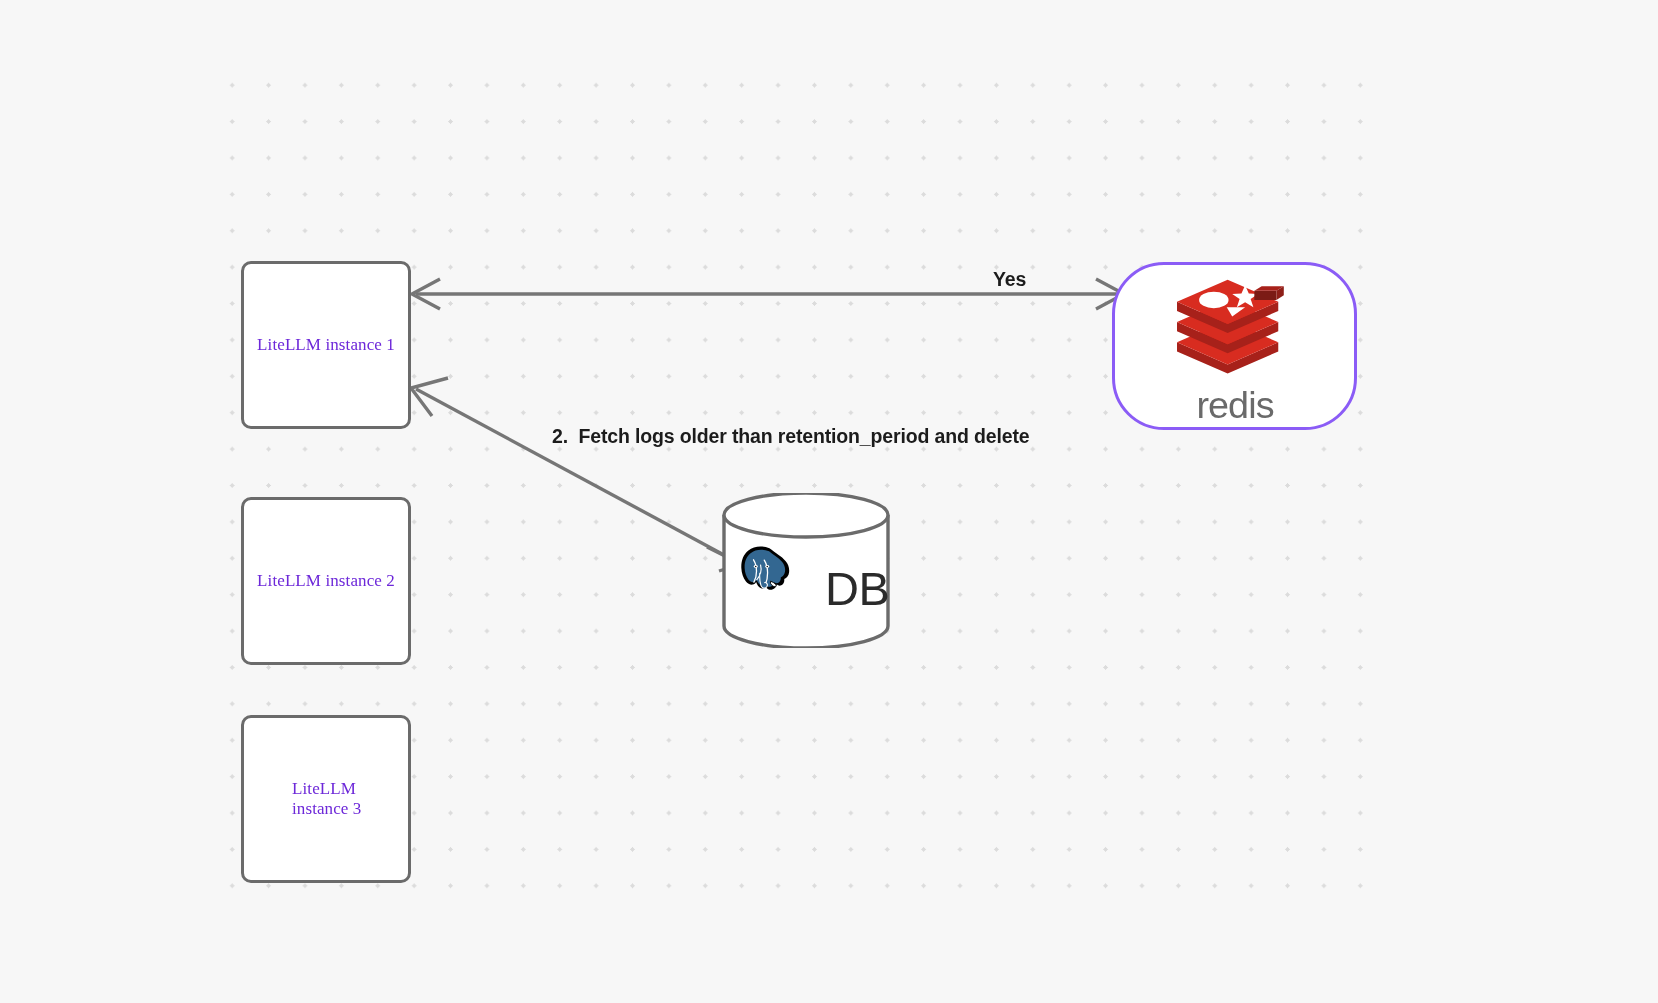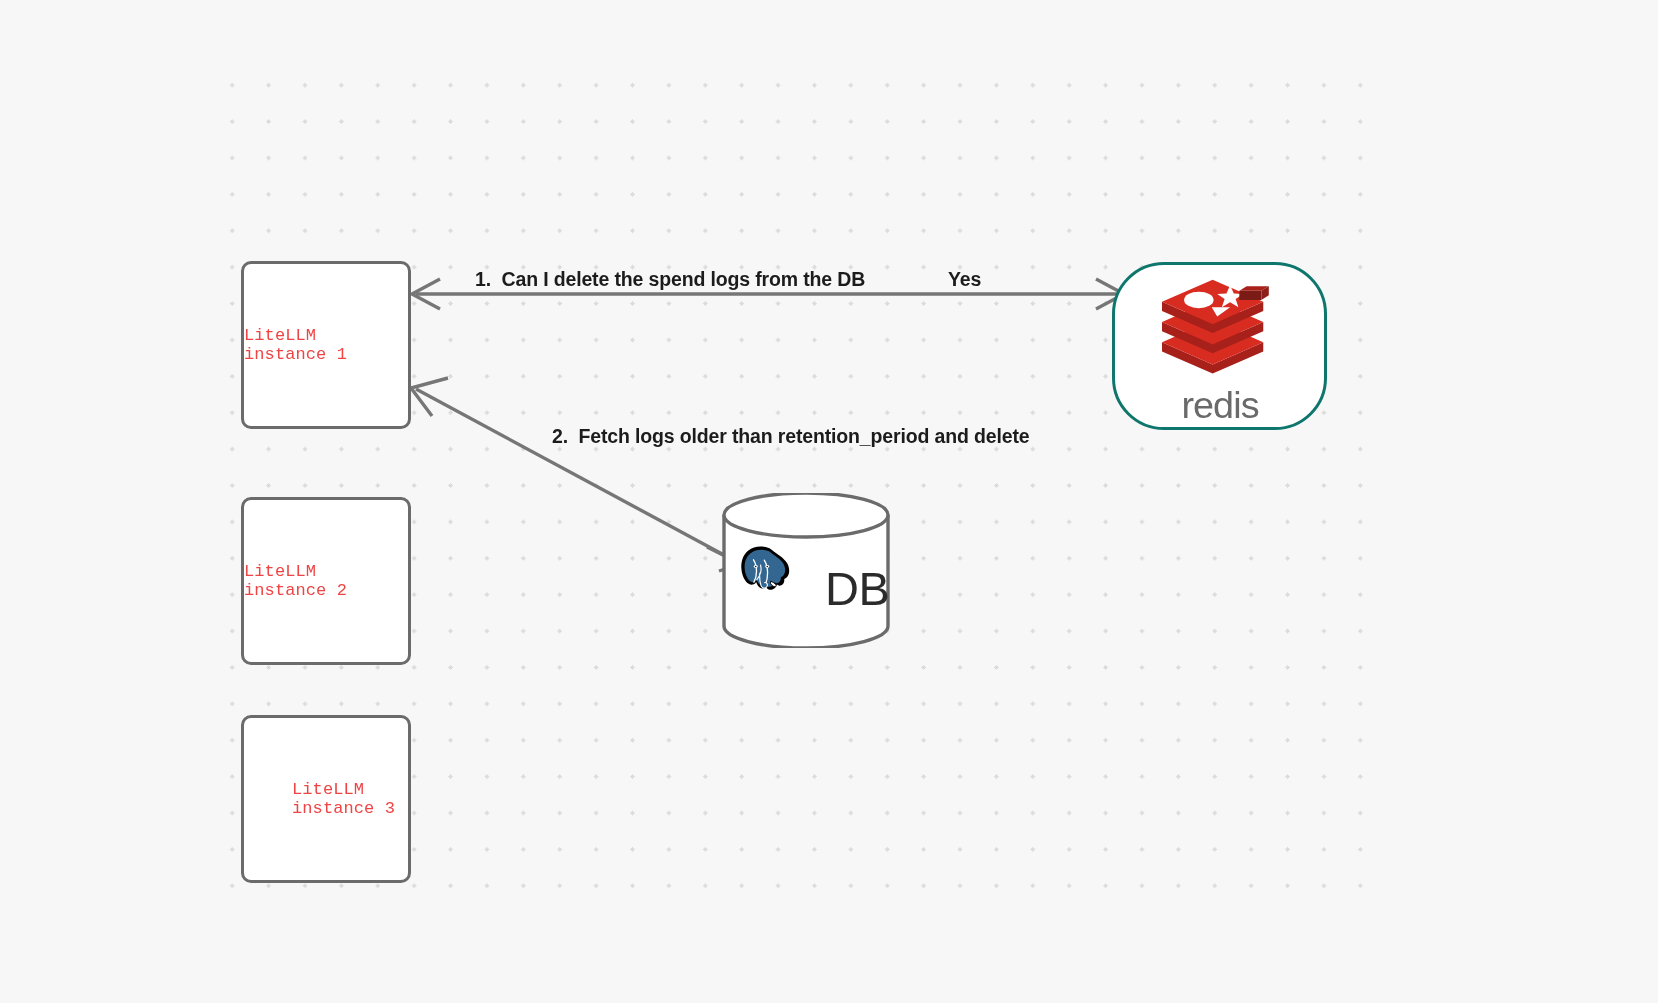--- a/index.html
+++ b/index.html
@@ -32,32 +32,32 @@
     background: #ffffff;
     border: 3px solid #6b6b6b;
     border-radius: 10px;
     box-sizing: border-box;
     display: flex;
     align-items: center;
     justify-content: center;
   }
   .node-box-label {
     font-size: 17px;
-    color: #ef4444;
-    font-family: Liberation Mono, monospace;
+    color: #6d28d9;
+    font-family: Liberation Serif, serif;
     letter-spacing: 0.1px;
   }
   #redis-node {
     position: absolute;
     left: 1112px;
     top: 262px;
-    width: 215px;
+    width: 245px;
     height: 168px;
     background: #ffffff;
-    border: 3px solid #0f766e;
+    border: 3px solid #8b5cf6;
     border-radius: 52px;
     box-sizing: border-box;
     display: flex;
     flex-direction: column;
     align-items: center;
     justify-content: center;
   }
   #db-node {
     position: absolute;
     left: 720px;
@@ -207,19 +207,18 @@
                  C156,229 160,220 158,212 C156,204 148,200 142,204" fill="#336791" stroke="#ffffff" stroke-width="6" stroke-linejoin="round"></path>
 
         <path d="M176,196 C188,200 198,206 204,214 C208,220 206,226 200,226
                  C192,226 182,218 176,208 Z" fill="#ffffff" stroke="#000000" stroke-width="5"></path>
       </g>
 
       <text class="db-text" x="105" y="112" text-anchor="start">DB</text>
     </svg>
   </div>
 
-  <div class="edge-label" style="left:475px; top:268px;">1.  Can I delete the spend logs from the DB</div>
-
-  <div class="edge-label" style="left:948px; top:268px;">Yes</div>
+
+  <div class="edge-label" style="left:993px; top:268px;">Yes</div>
 
   <div class="edge-label" style="left:552px; top:425px;">2.  Fetch logs older than retention_period and delete</div>
 
 </div>
 
 </body></html>

